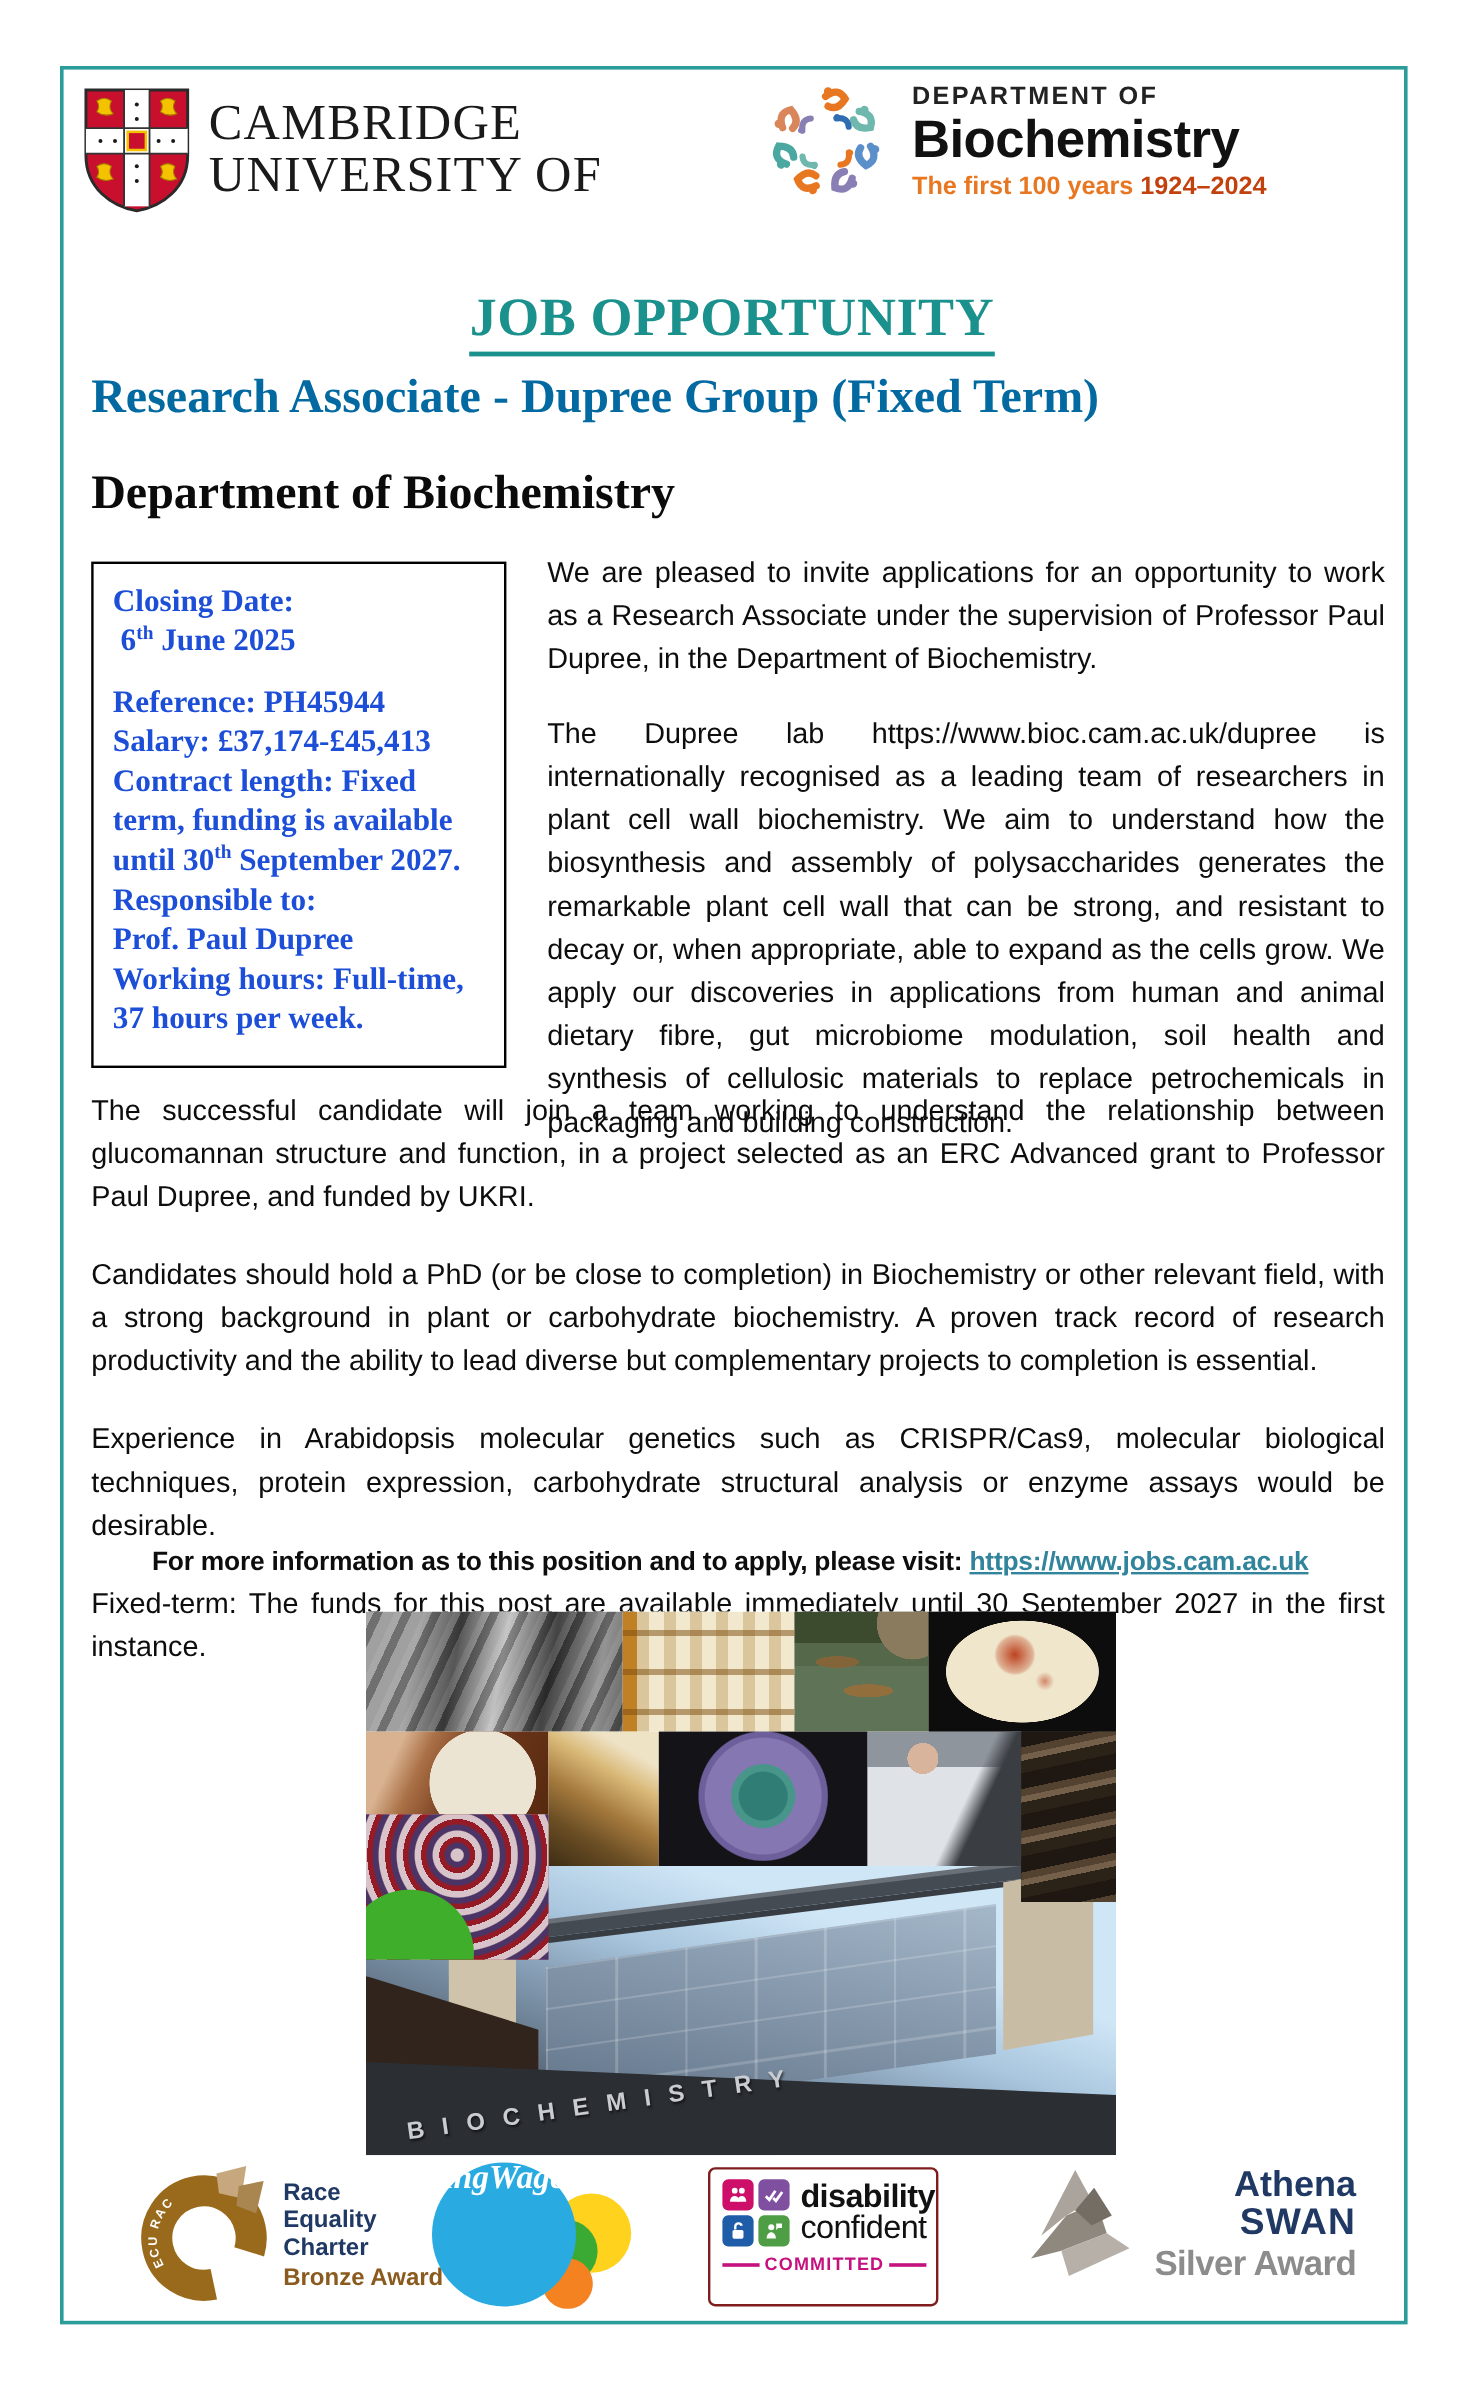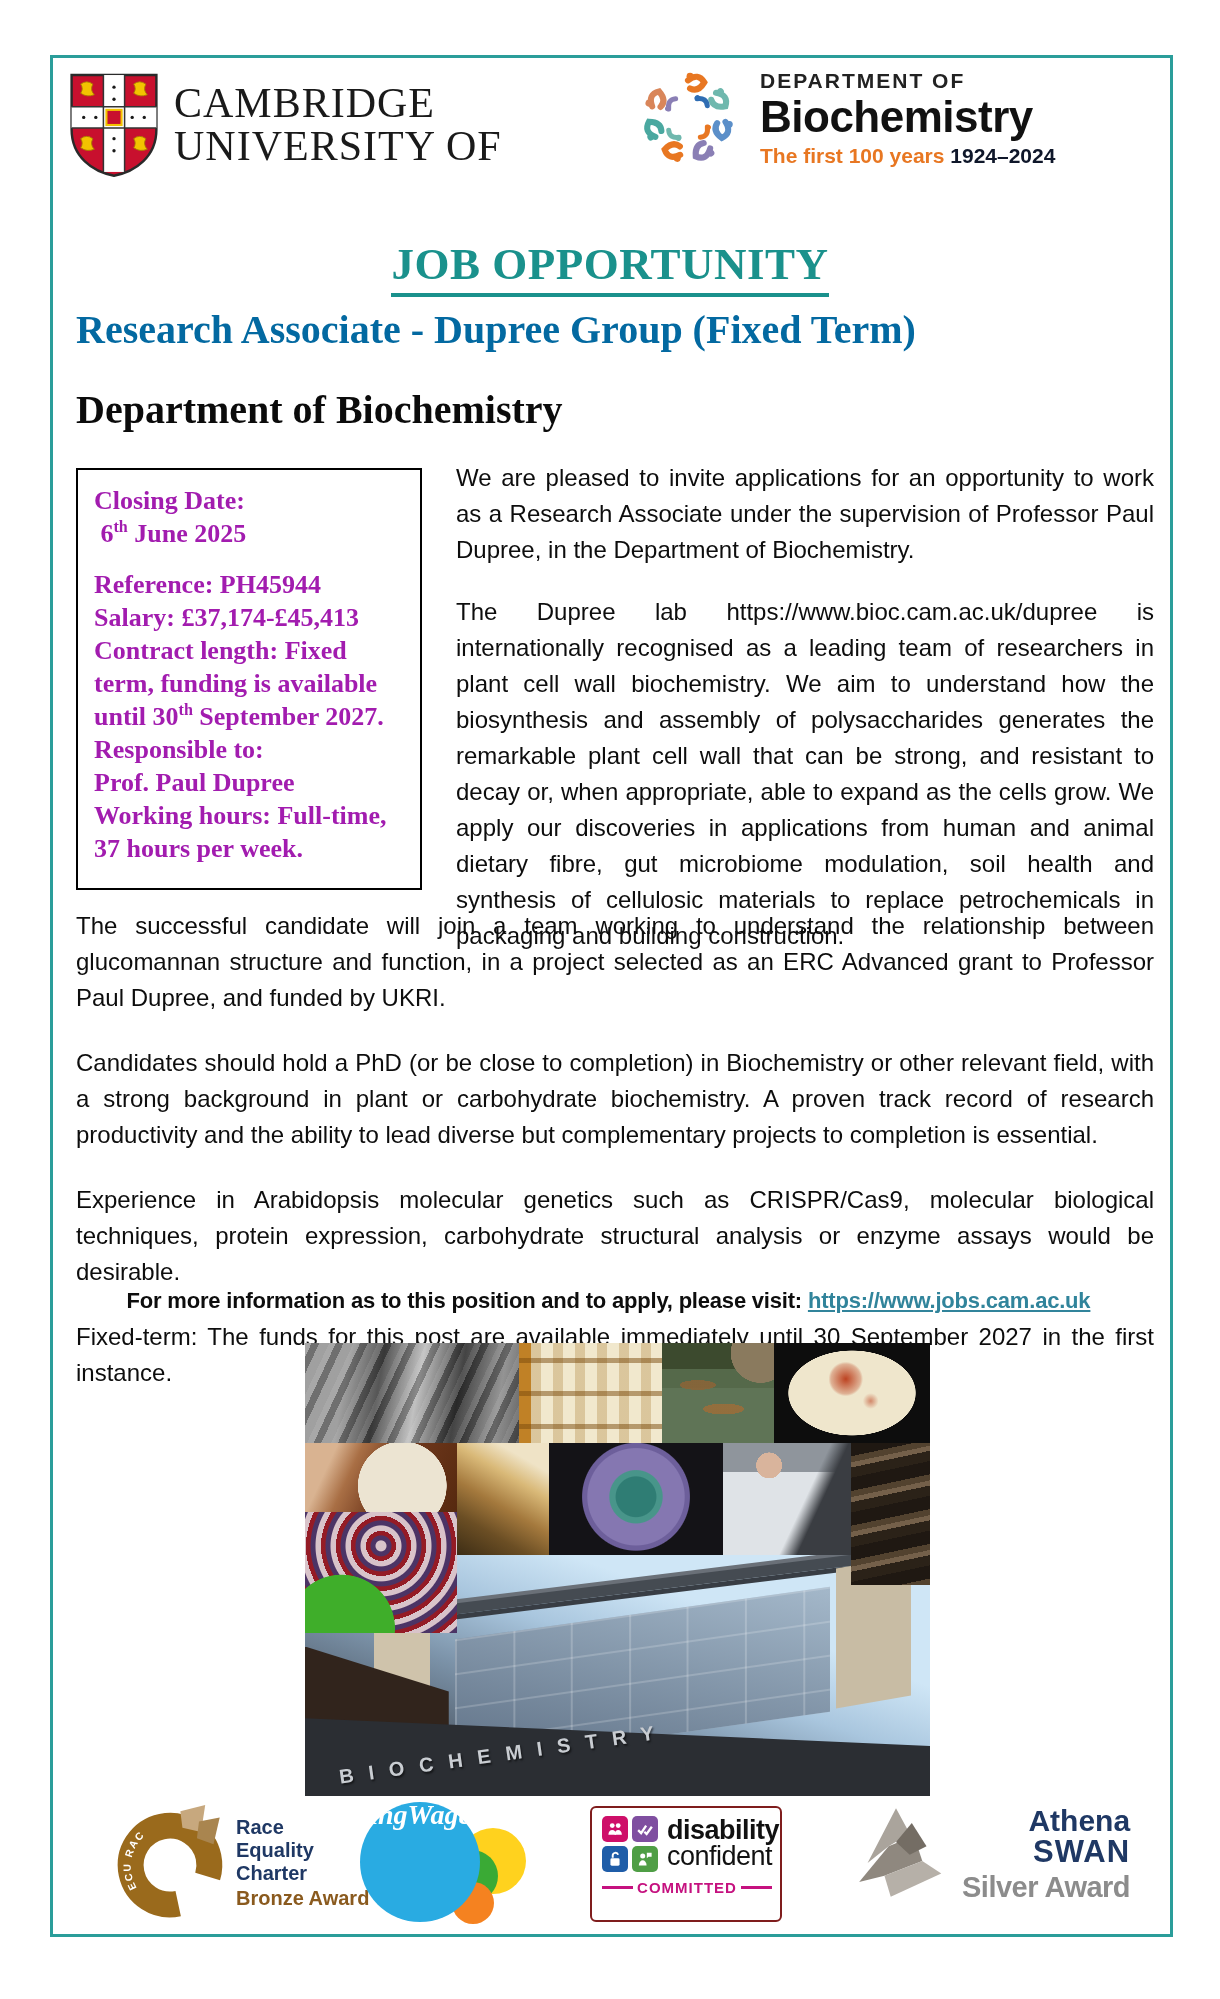--- a/index.html
+++ b/index.html
@@ -10,31 +10,31 @@
 
   
   .cam-logo { position:absolute; left:68px; top:72px; display:flex; align-items:center; gap:14px; }
   .cam-wordmark { font-family:"Liberation Serif", serif; font-weight:400; font-size:42px; line-height:1.02; letter-spacing:1px; color:#1a1a1a; }
   .bio-logo { position:absolute; left:632px; top:62px; display:flex; align-items:center; gap:16px; }
   .bio-text { line-height:1; }
   .bio-dept { font-size:21px; font-weight:700; letter-spacing:2px; color:#222; }
   .bio-name { font-size:44px; font-weight:700; color:#111; margin-top:4px; letter-spacing:-0.5px; }
   .bio-tag { font-size:21px; font-weight:700; margin-top:6px; }
   .bio-tag .tag-orange { color:#e87722; }
-  .bio-tag .tag-blue { color:#0f172a; }
+  .bio-tag .tag-blue { color:#c2410c; }
 
   
   .banner-wrap { position:absolute; left:0; top:238px; width:1220px; text-align:center; }
   .banner { display:inline-block; font-family:"Liberation Serif", serif; font-weight:700; font-size:45px; color:#1a918c; border-bottom:4px solid #1a918c; padding-bottom:3px; letter-spacing:0.5px; }
   .role-title { position:absolute; left:76px; top:306px; font-family:"Liberation Serif", serif; font-weight:700; font-size:40px; color:#0369a1; }
   .dept-title { position:absolute; left:76px; top:386px; font-family:"Liberation Serif", serif; font-weight:700; font-size:40px; color:#0b0b0b; }
 
   
   .info-box { position:absolute; left:76px; top:468px; width:346px; height:422px; border:2px solid #000; padding:14px 14px 10px 16px;
-              font-family:"Liberation Serif", serif; font-weight:700; font-size:26px; line-height:1.27; color:#a21caf; }
+              font-family:"Liberation Serif", serif; font-weight:700; font-size:26px; line-height:1.27; color:#1d4ed8; }
   .info-box .gap { height:18px; }
   .info-box sup { font-size:0.62em; }
 
   
   .col-text { position:absolute; left:456px; top:460px; width:698px; font-size:24px; line-height:1.5; text-align:justify; }
   .col-text p + p { margin-top:26px; }
   .full-text { position:absolute; left:76px; top:908px; width:1078px; font-size:24px; line-height:1.5; text-align:justify; }
   .full-text p + p { margin-top:29px; }
   .cta { position:absolute; left:50px; top:1288px; width:1117px; text-align:center; font-size:22px; font-weight:700; letter-spacing:-0.2px; }
   .cta a { color:#31849b; font-weight:700; text-decoration:underline; }

